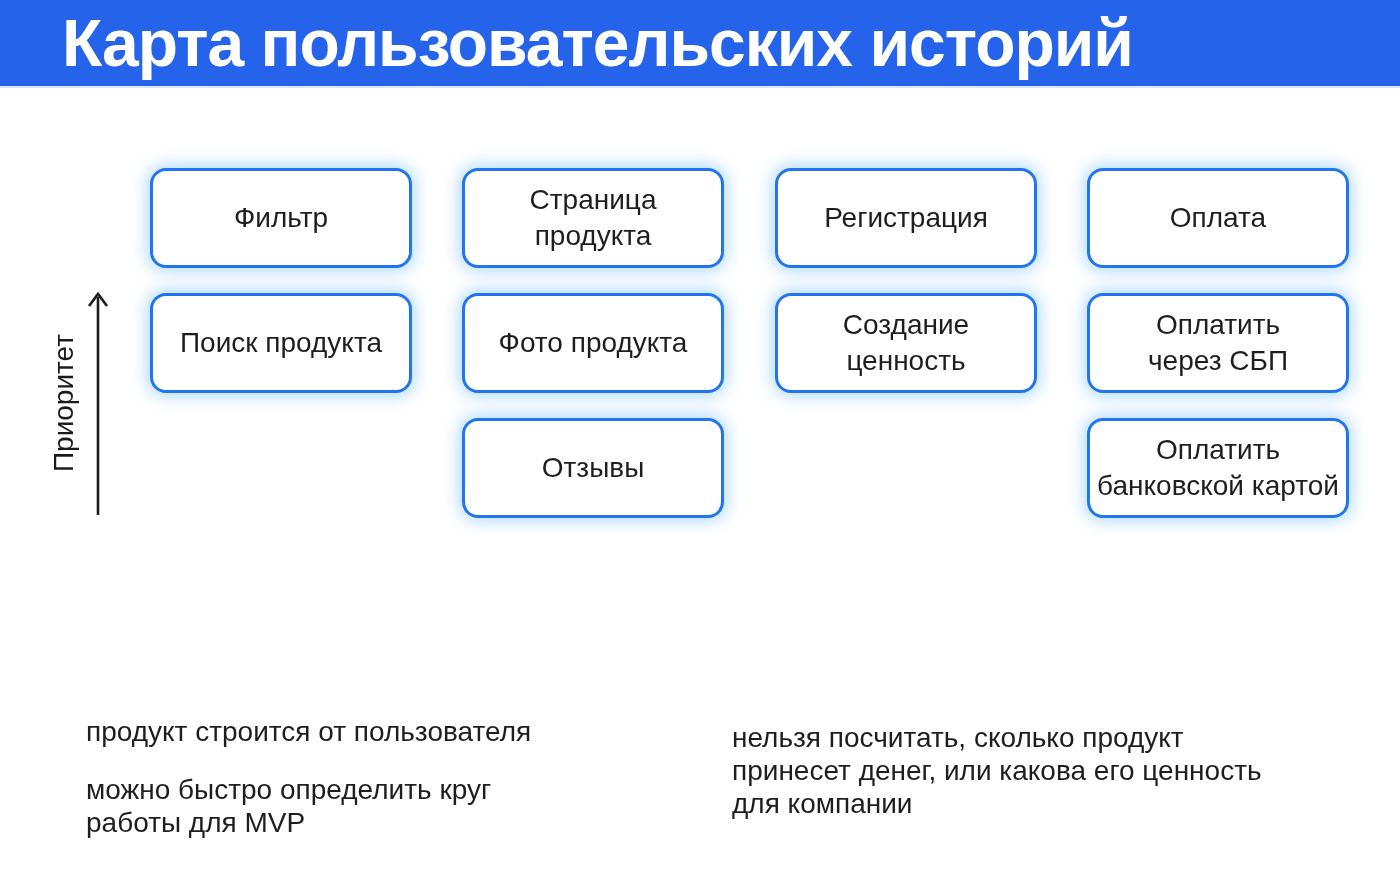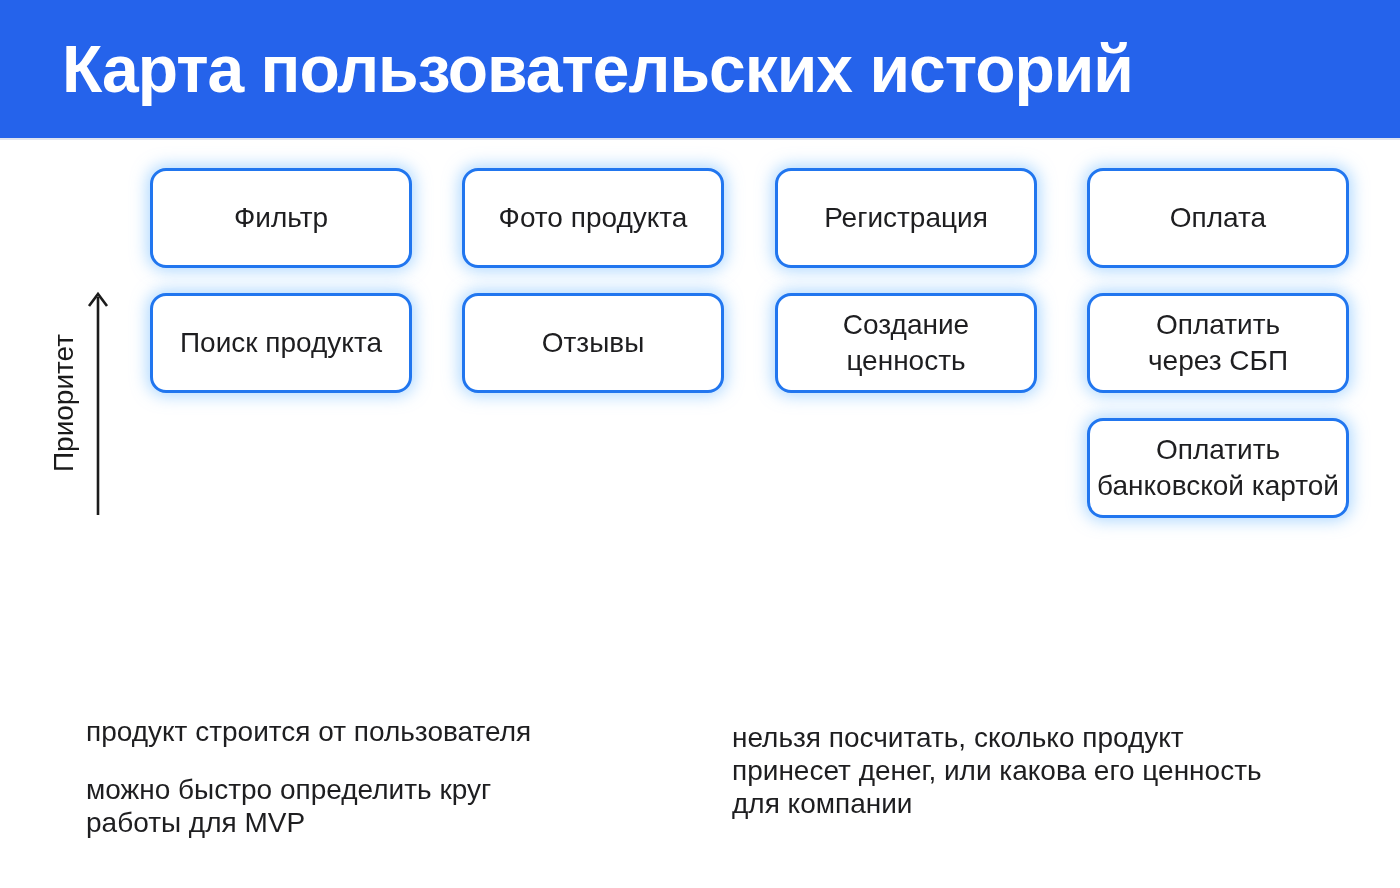--- a/index.html
+++ b/index.html
@@ -15,21 +15,21 @@
   body{
     position:relative;
     background:#ffffff;
     font-family:"Liberation Sans", sans-serif;
     color:var(--text_dark);
     overflow:hidden;
   }
 
   
   .banner{
-    position:absolute;left:0;top:0;width:1400px;height:140px;
+    position:absolute;left:0;top:0;width:1400px;height:88px;
     background:var(--header_blue);
     display:flex;align-items:center;
     padding-left:62px;
     border-bottom:2px solid #dfe4f0;
   }
   .banner h1{
     color:var(--title_text);
     font-size:66px;
     font-weight:bold;
     letter-spacing:-1px;
@@ -103,20 +103,22 @@
   <polyline points="49,23 58,11 67,23" fill="none" stroke="#1c1c1c" stroke-width="2.6"></polyline>
 </svg>
 <div class="axis-label">Приоритет</div>
 
 <div class="col col-1">
   <div class="card">Фильтр</div>
   <div class="card">Поиск продукта</div>
 </div>
 
 <div class="col col-2">
+  <div class="card">Страница
+продукта</div>
   <div class="card">Фото продукта</div>
   <div class="card">Отзывы</div>
 </div>
 
 <div class="col col-3">
   <div class="card">Регистрация</div>
   <div class="card">Создание
 ценность</div>
 </div>
 

